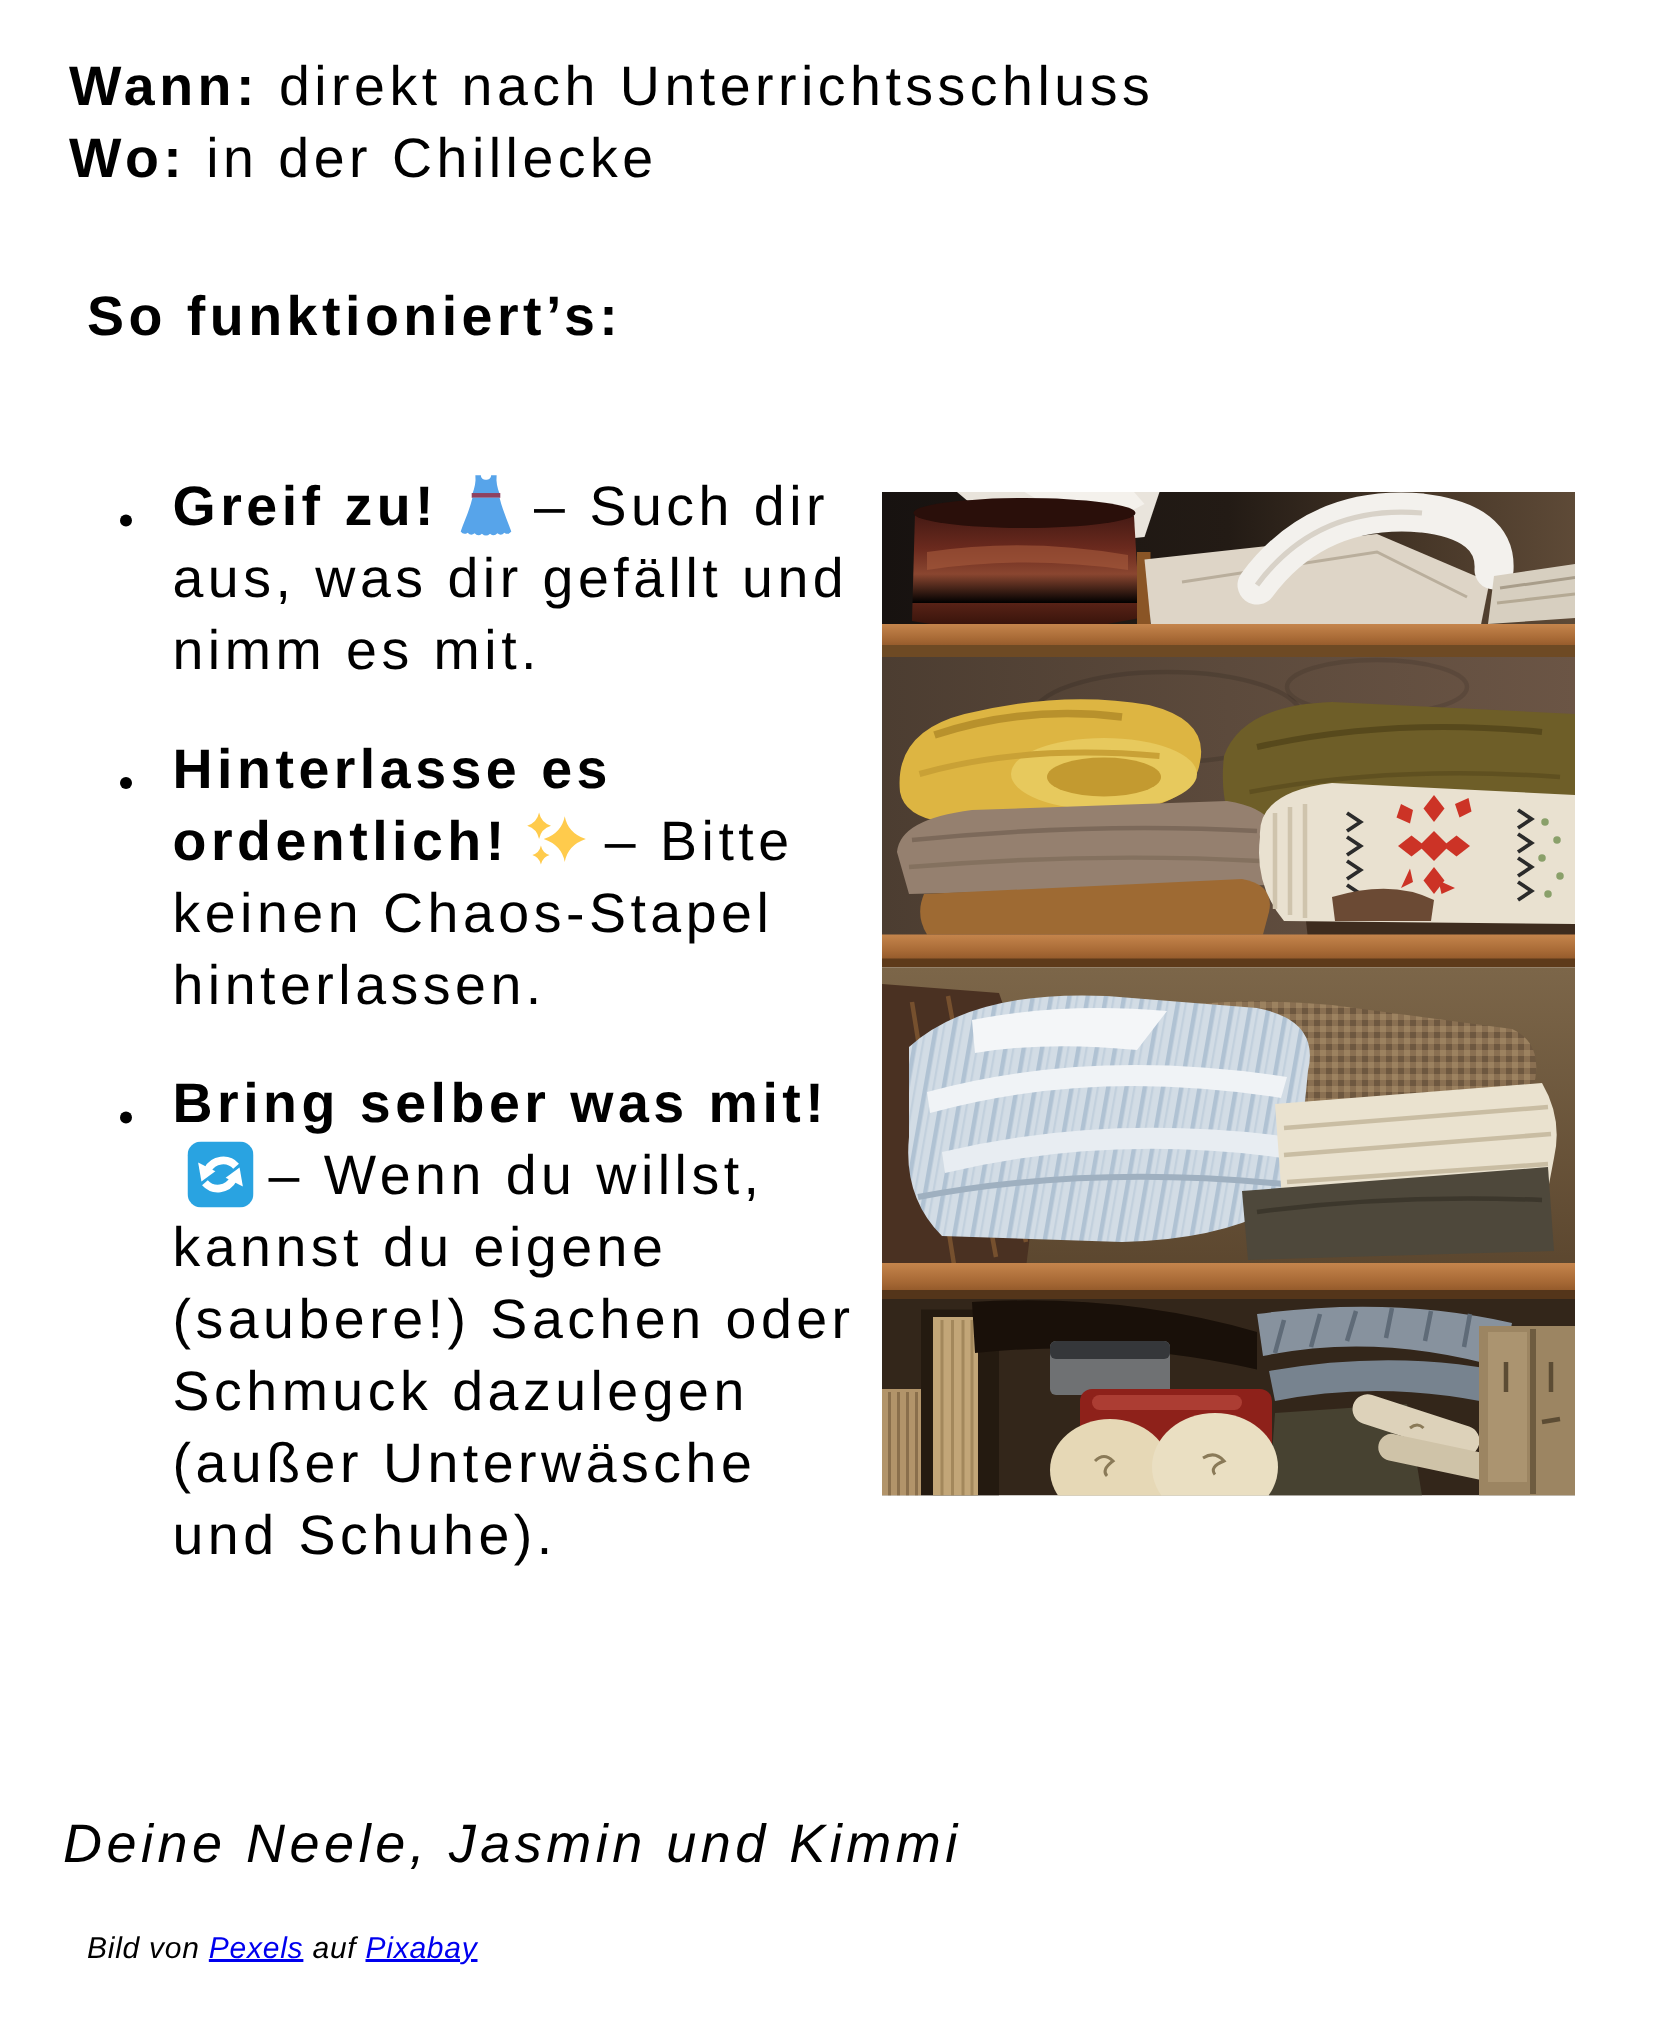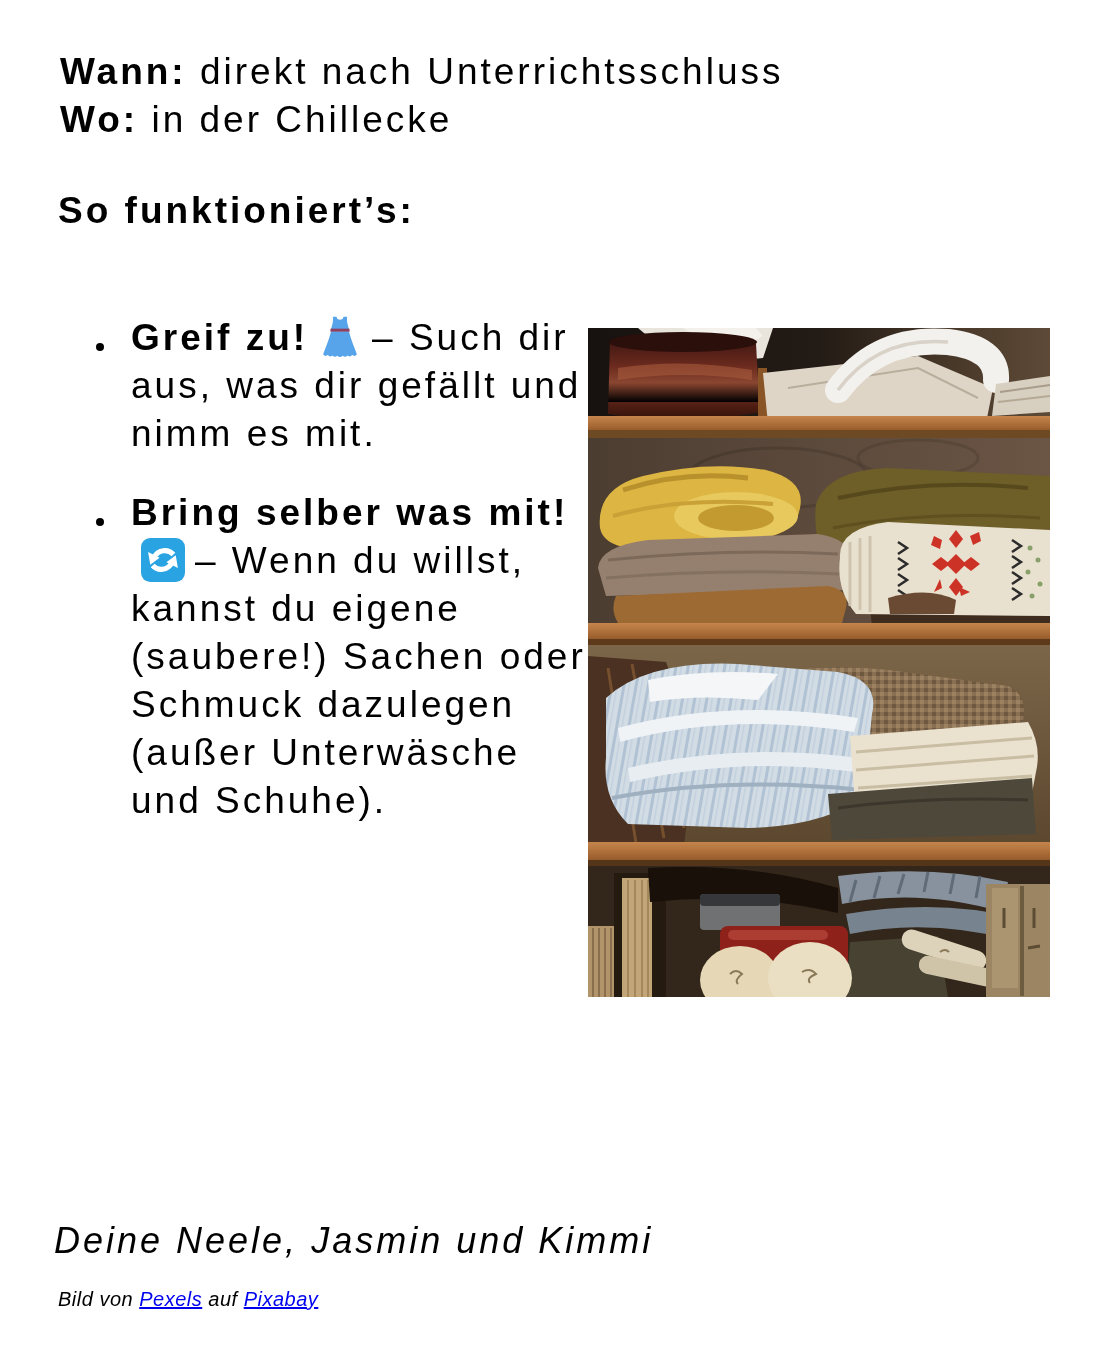--- a/index.html
+++ b/index.html
@@ -1,37 +1,37 @@
 <!DOCTYPE html>
 <html><head>
 <meta charset="utf-8">
 <style>
   html,body { margin:0; padding:0; background:#ffffff; }
   body { width:1106px; height:1348px; font-family:"Liberation Sans", sans-serif; color:#000; }
   .page { position:relative; width:1106px; height:1348px; background:#fff; overflow:hidden; }
 
-  .intro { position:absolute; left:42px; top:30px; margin:18px;
+  .intro { position:absolute; left:42px; top:30px; margin:4px;
            font-size:37px; line-height:48px; letter-spacing:3px; }
   .section-title { position:absolute; left:58px; top:187px; margin:0;
            font-size:37px; line-height:48px; letter-spacing:3px; font-weight:bold; }
 
-  .bullets { position:absolute; left:58px; top:314px; width:525px; margin:0;
+  .bullets { position:absolute; left:42px; top:314px; width:525px; margin:0;
              padding:0 0 0 73px; list-style:none;
              font-size:37px; line-height:48px; letter-spacing:3px; }
   .bullets li { position:relative; margin:0 0 31px 0; }
   .marker { position:absolute; left:-35px; top:29px; width:8px; height:8px;
             background:#000; border-radius:50%; }
   .bullets b, .bullets .rest { white-space:pre-line; }
   .emoji { display:inline-block; width:44px; height:44px; margin:0 10px; vertical-align:-9px; }
   .emoji svg { width:100%; height:100%; display:block; }
 
   .photo { position:absolute; left:588px; top:328px; width:462px; height:669px; margin:0; }
   .photo svg { width:100%; height:100%; display:block; }
 
-  .signature { position:absolute; left:42px; top:1206px; margin:12px;
+  .signature { position:absolute; left:42px; top:1206px; margin:0;
                font-size:36px; line-height:46px; letter-spacing:3px; font-style:italic; }
   .credit { position:absolute; left:42px; top:1270px; margin:16px;
             font-size:20px; line-height:27px; letter-spacing:0.5px; font-style:italic; }
   .credit a { color:#0000EE; text-decoration:underline; }
 </style>
 </head>
 <body>
 
 <div class="page">
 
@@ -42,20 +42,28 @@
   <ul class="bullets">
 
     <li><span class="marker"></span><b>Greif zu!</b><span class="emoji"><svg viewBox="0 0 36 36" aria-hidden="true">
             <path d="M12.2 1.5 C12.6 5.2 11.8 8.2 10.6 11.6 L25.4 11.6 C24.2 8.2 23.4 5.2 23.8 1.5 L20.8 1.5 C20.8 4.8 15.2 4.8 15.2 1.5 Z" fill="#57A4EA"></path>
             <rect x="10.2" y="11.2" width="15.6" height="2.6" fill="#8E4160"></rect>
             <path d="M10.6 13.8 C9 20.5 6.2 26.5 4.2 32.2 Q5.8 34.4 8 32.8 Q9.7 34.8 11.8 33.2 Q13.6 35.2 15.8 33.4 Q18 35.4 20.2 33.4 Q22.4 35.2 24.2 33.2 Q26.3 34.8 28 32.8 Q30.2 34.4 31.8 32.2 C29.8 26.5 27 20.5 25.4 13.8 Z" fill="#57A4EA"></path>
           </svg></span><span class="rest">– Such dir
 aus, was dir gefällt und
 nimm es mit.</span></li>
 
+    <li><span class="marker"></span><b>Hinterlasse es
+ordentlich!</b><span class="emoji"><svg viewBox="0 0 36 36" aria-hidden="true">
+            <path d="M22.5 5 Q24.2 14.2 34 17.5 Q24.2 20.8 22.5 30 Q20.8 20.8 11 17.5 Q20.8 14.2 22.5 5Z" fill="#FFCB4C"></path>
+            <path d="M8.5 3 Q9.6 8.5 15 10.2 Q9.6 11.9 8.5 17.4 Q7.4 11.9 2 10.2 Q7.4 8.5 8.5 3Z" fill="#FFCB4C"></path>
+            <path d="M9.5 21 Q10.3 25 14.2 26.2 Q10.3 27.4 9.5 31.4 Q8.7 27.4 4.8 26.2 Q8.7 25 9.5 21Z" fill="#FFCB4C"></path>
+          </svg></span><span class="rest">– Bitte
+keinen Chaos-Stapel
+hinterlassen.</span></li>
 
     <li><span class="marker"></span><b>Bring selber was mit!</b><br><span class="emoji"><svg viewBox="0 0 36 36" aria-hidden="true">
             <rect width="36" height="36" rx="7.5" fill="#29A3E1"></rect>
             <path d="M26.5 13.5 A9.5 9.5 0 0 0 11 15.5" stroke="#FFFFFF" stroke-width="4.2" fill="none"></path>
             <path d="M5.8 11.5 L15.2 16.2 L7.6 21.8 Z" fill="#FFFFFF"></path>
             <path d="M9.5 22.5 A9.5 9.5 0 0 0 25 20.5" stroke="#FFFFFF" stroke-width="4.2" fill="none"></path>
             <path d="M30.2 24.5 L20.8 19.8 L28.4 14.2 Z" fill="#FFFFFF"></path>
           </svg></span><span class="rest">– Wenn du willst,
 kannst du eigene
 (saubere!) Sachen oder

